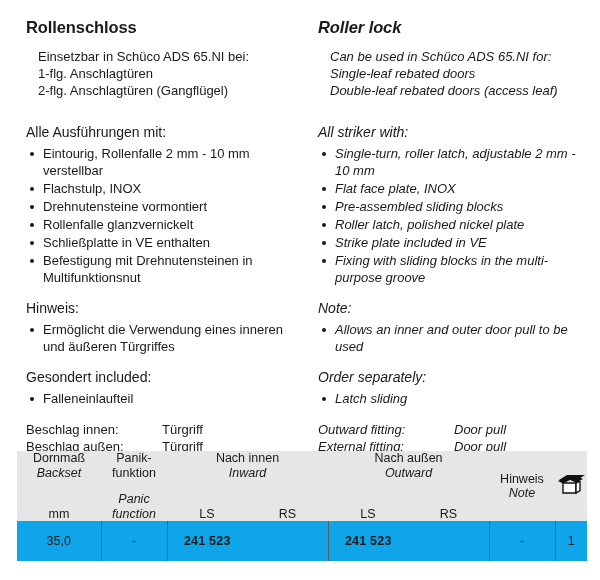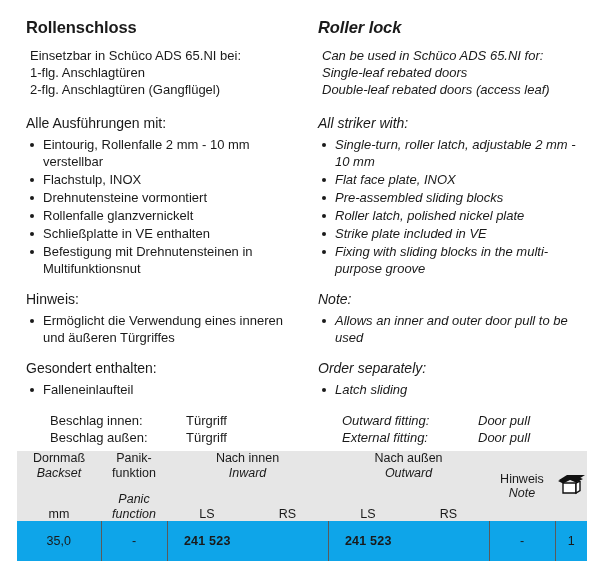--- a/index.html
+++ b/index.html
@@ -37,21 +37,21 @@
     font-size: 16.5px;
     font-weight: bold;
     letter-spacing: -0.1px;
     margin: 2px 0 11px 0;
     line-height: 1.1;
   }
 
   .para {
     font-size: 13px;
     line-height: 17px;
-    margin: 4px;
+    margin: 12px;
   }
   .para-line { white-space: nowrap; }
 
   .spacer-sm { height: 13px; }
 
   .lead {
     font-size: 14px;
     line-height: 17px;
     margin: 0;
   }
@@ -78,21 +78,20 @@
     border-radius: 50%;
     background: #1a1a1a;
   }
 
   .pairs {
     font-size: 13px;
     line-height: 17px;
   }
   .pair-row {
     display: flex;
-    margin-left: 24px;
   }
   .pair-label { width: 136px; }
   .pair-val   { }
 
   
   .table-wrap {
     position: absolute;
     left: 17px;
     top: 451px;
     width: 570px;
@@ -176,21 +175,21 @@
 
     <div class="spacer-sm"></div>
 
     <div class="lead">Hinweis:</div>
     <ul class="bullets">
       <li>Ermöglicht die Verwendung eines inneren und äußeren Türgriffes</li>
     </ul>
 
     <div class="spacer-sm"></div>
 
-    <div class="lead">Gesondert enthalten:</div>
+    <div class="lead">Gesondert included:</div>
     <ul class="bullets">
       <li>Falleneinlaufteil</li>
     </ul>
 
     <div class="spacer-sm"></div>
 
     <div class="pairs">
       <div class="pair-row">
         <span class="pair-label">Beschlag innen:</span>
         <span class="pair-val">Türgriff</span>

